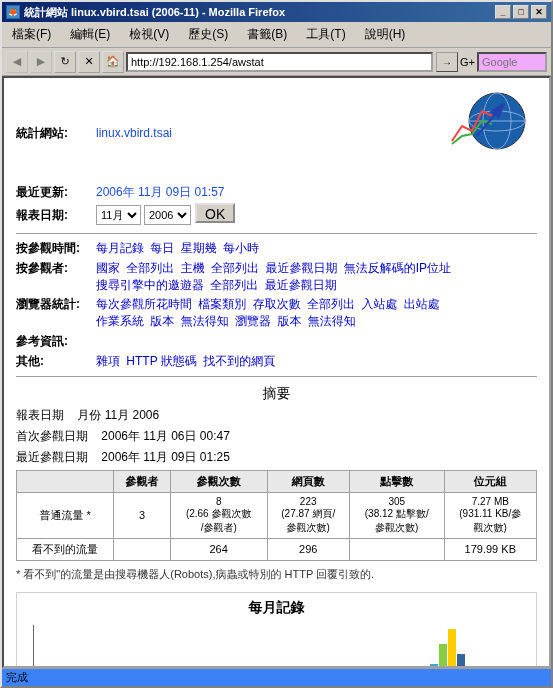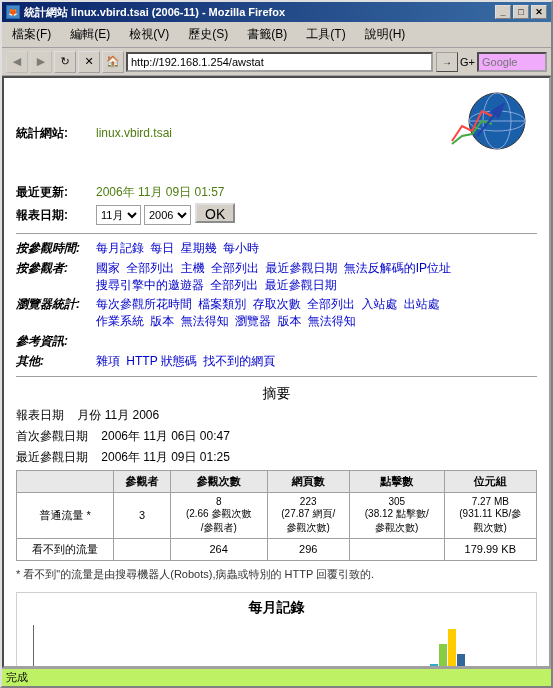--- a/index.html
+++ b/index.html
@@ -191,21 +191,21 @@
     }
 
     .info-label {
       width: 80px;
       font-weight: bold;
       color: #000;
       flex-shrink: 0;
     }
 
     .info-value {
-      color: #4d7c0f;
+      color: #1d4ed8;
       margin-top: 40px;
     }
 
     .date-select {
       height: 20px;
       font-size: 11px;
       border: 1px solid #a0a0a0;
       background: white;
     }
 
@@ -223,21 +223,20 @@
       display: flex;
       margin-bottom: 3px;
       font-size: 12px;
       line-height: 1.4;
     }
 
     .section-label {
       width: 80px;
       font-weight: bold;
       flex-shrink: 0;
-      font-style: italic;
     }
 
     .section-content {
       flex: 1;
     }
 
     .section-content a {
       color: #0000cc;
       text-decoration: none;
       margin-right: 3px;
@@ -337,21 +336,21 @@
       text-align: center;
       width: 28px;
     }
 
     .chart-label.bold {
       font-weight: bold;
     }
 
     
     .status-bar {
-      background: #bef264;
+      background: #3b82f6;
       border-top: 1px solid #a0a0a0;
       padding: 1px 4px;
       font-size: 11px;
       display: flex;
       align-items: center;
       height: 18px;
       text-align: right;
     }
   </style>
 </head>

